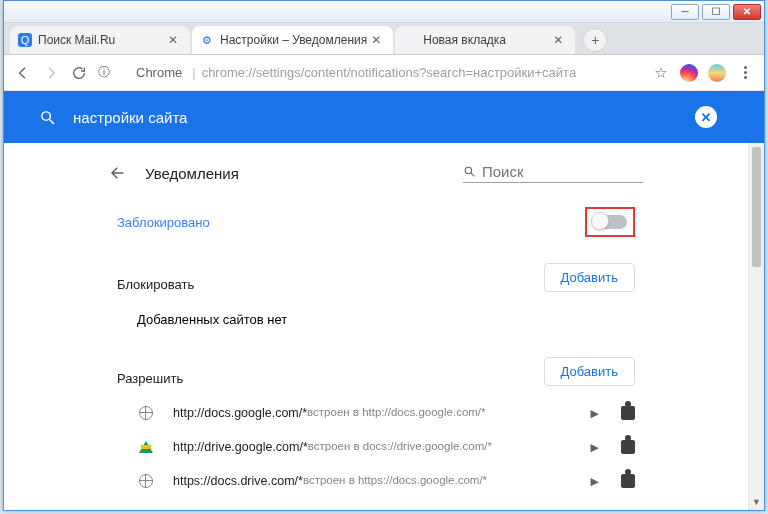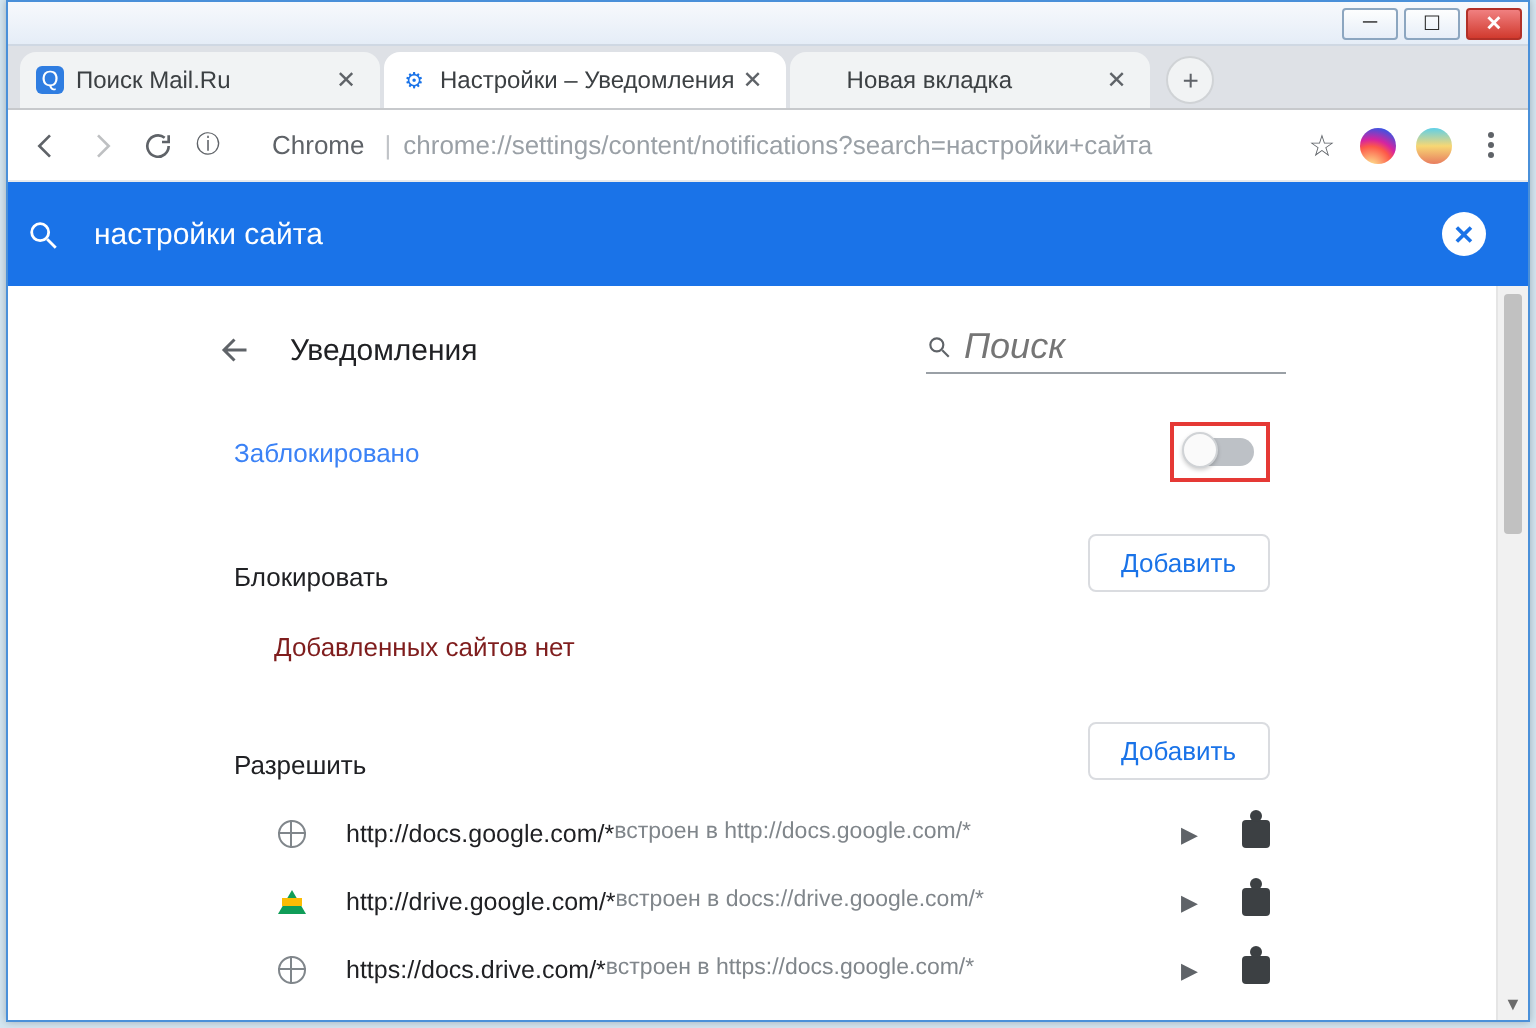--- a/index.html
+++ b/index.html
@@ -95,21 +95,21 @@
   .ext-icon.star { color:#5f6368; font-size:15px;}
   .ext-icon.ig { background: radial-gradient(circle at 30% 110%, #fdf497 0%, #fd5949 45%, #d6249f 60%, #285AEB 90%); color:#fff; font-size:10px; font-weight:bold;}
   .ext-icon.ab { background: linear-gradient(#5fd0e8,#f7d774,#e87d5f); }
   .menu-dots { width:18px; display:flex;flex-direction:column;align-items:center;gap:2px;}
   .menu-dots span{width:3px;height:3px;background:#5f6368;border-radius:50%;}
   
   .bluebar {
     height: 52px;
     background:#1a73e8;
     display:flex; align-items:center;
-    padding: 0 9px;
+    padding: 0 35px;
     color:#fff;
   }
   .bluebar .sicon { width:18px; margin-right:16px; font-size:15px;}
   .bluebar .stext { font-size:15px; flex:1;}
   .bluebar .clearbtn {
     width:22px;height:22px;border-radius:50%;background:#fff;color:#1a73e8;
     display:flex;align-items:center;justify-content:center;font-size:13px;font-weight:bold;
     margin-right: 12px;
   }
   
@@ -129,21 +129,21 @@
     width: 534px;
   }
   .panel-header {
     display:flex; align-items:center;
     padding: 4px 0 10px 0;
   }
   .back-arrow { width:28px; font-size:18px; color:#5f6368; cursor:pointer; text-align:center;}
   .panel-title { font-size:15px; color:#202124; font-weight:400; margin-left:8px;}
   .panel-search { margin-left:auto; display:flex; align-items:center; border-bottom:1px solid #9aa0a6; width:180px; padding-bottom:2px;}
   .panel-search .picon{ margin-right:6px; color:#5f6368; font-size:13px;}
-  .panel-search input { border:none; outline:none; font-size:18px; color:#0f172a; width:100%; background:transparent;font-style:italic;}
+  .panel-search input { border:none; outline:none; font-size:15px; color:#0f172a; width:100%; background:transparent;}
 
   .row {
     display:flex; align-items:center;
     padding: 14px 8px;
     font-size:13px; color:#3c4043;
   }
   .row.label { font-weight:400; color:#3b82f6;}
   .toggle-highlight {
     border: 2px solid #e53935;
     padding: 6px;
@@ -156,21 +156,21 @@
     width:18px; height:18px; background:#fafafa; border:1px solid #d0d3d6; border-radius:50%;
     position:absolute; top:-3px; left:-2px; box-shadow:0 1px 2px rgba(0,0,0,0.2);
   }
   .section-row { display:flex; align-items:flex-end; padding: 12px 8px 10px 8px; }
   .section-row .slabel { font-size:13px; color:#202124;}
   .addbtn {
     margin-left:auto;
     border:1px solid #dadce0; background:#fff; color:#1a73e8;
     font-size:13px; padding:6px 16px; border-radius:4px; cursor:pointer;
   }
-  .empty-text { padding: 10px 8px 18px 28px; font-size:13px; color:#7f1d1d;}
+  .empty-text { padding: 10px 8px 18px 28px; font-size:13px; color:#000000;}
   .site-row {
     display:flex; align-items:center;
     padding: 8px 8px 8px 28px;
   }
   .site-icon {
     width:18px; height:18px; margin-right:18px; display:flex;align-items:center;justify-content:center;
   }
   .globe { width:14px;height:14px;border:1.5px solid #80868b;border-radius:50%;position:relative;}
   .globe:before{content:"";position:absolute;left:5px;top:-1px;bottom:-1px;width:1px;background:#80868b;}
   .globe:after{content:"";position:absolute;top:5px;left:-1px;right:-1px;height:1px;background:#80868b;}

